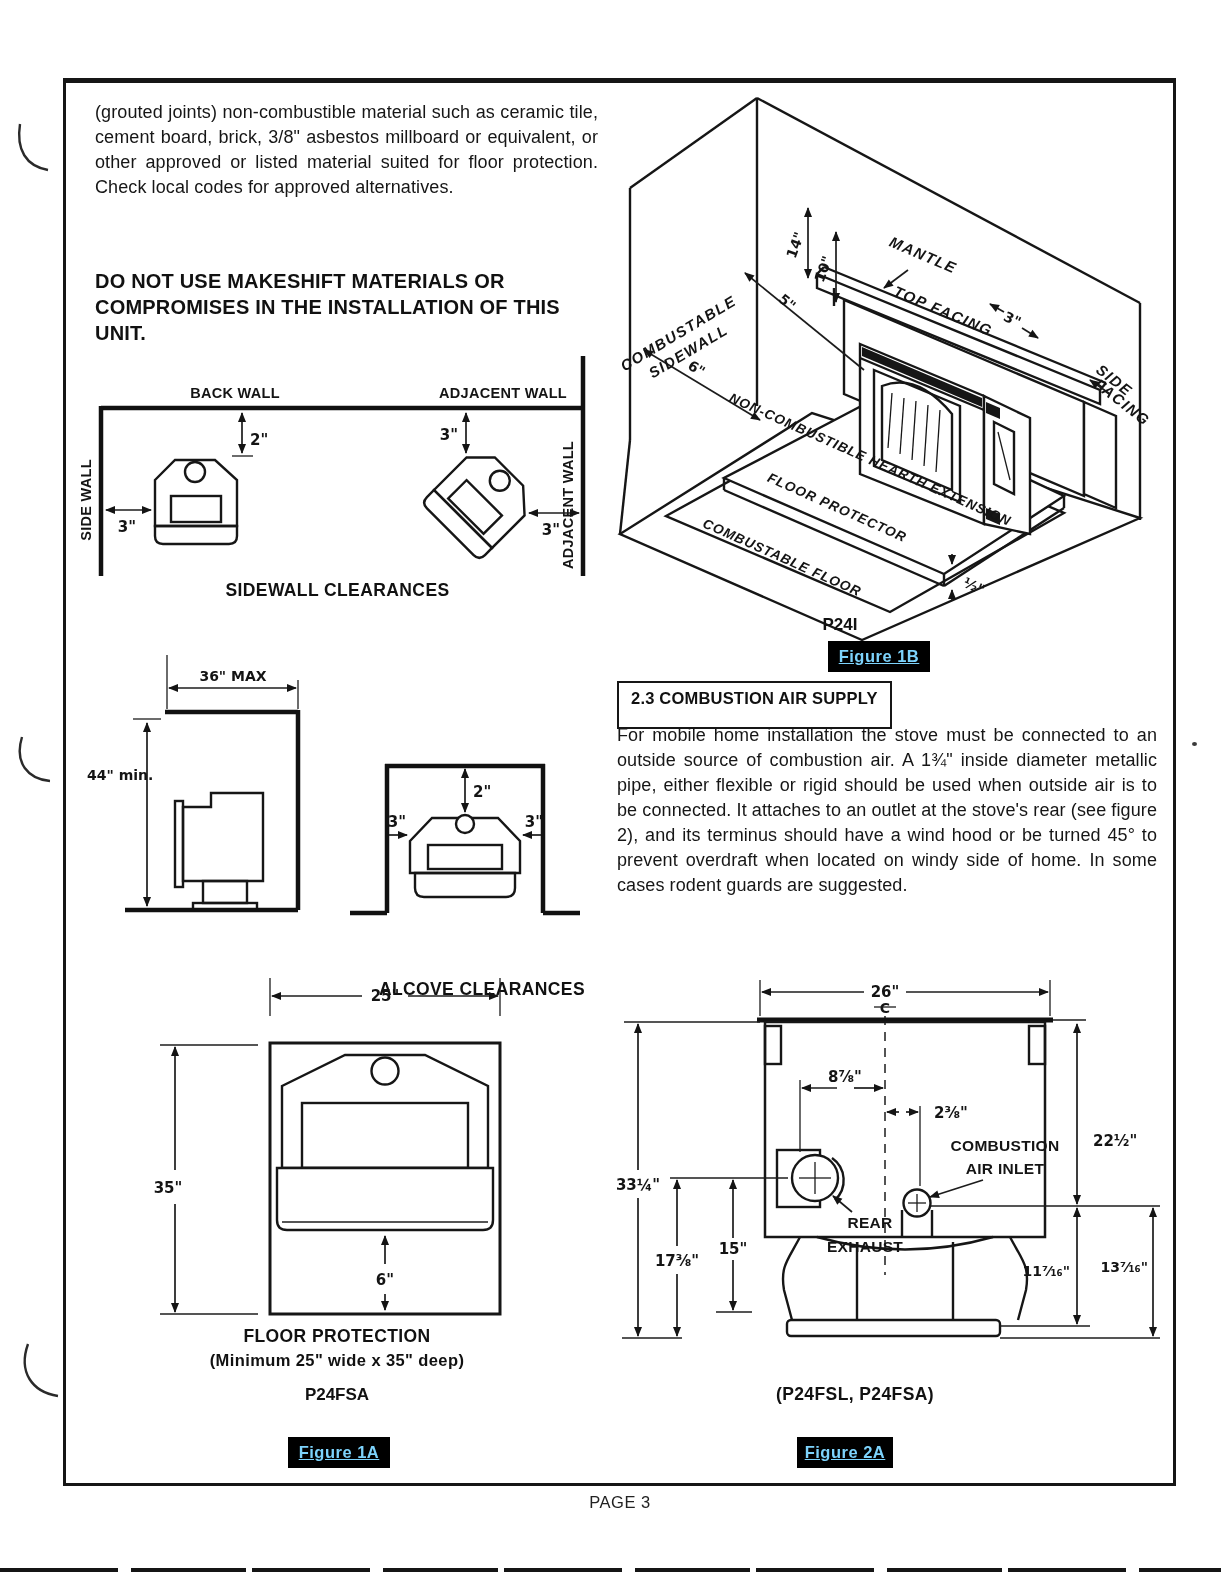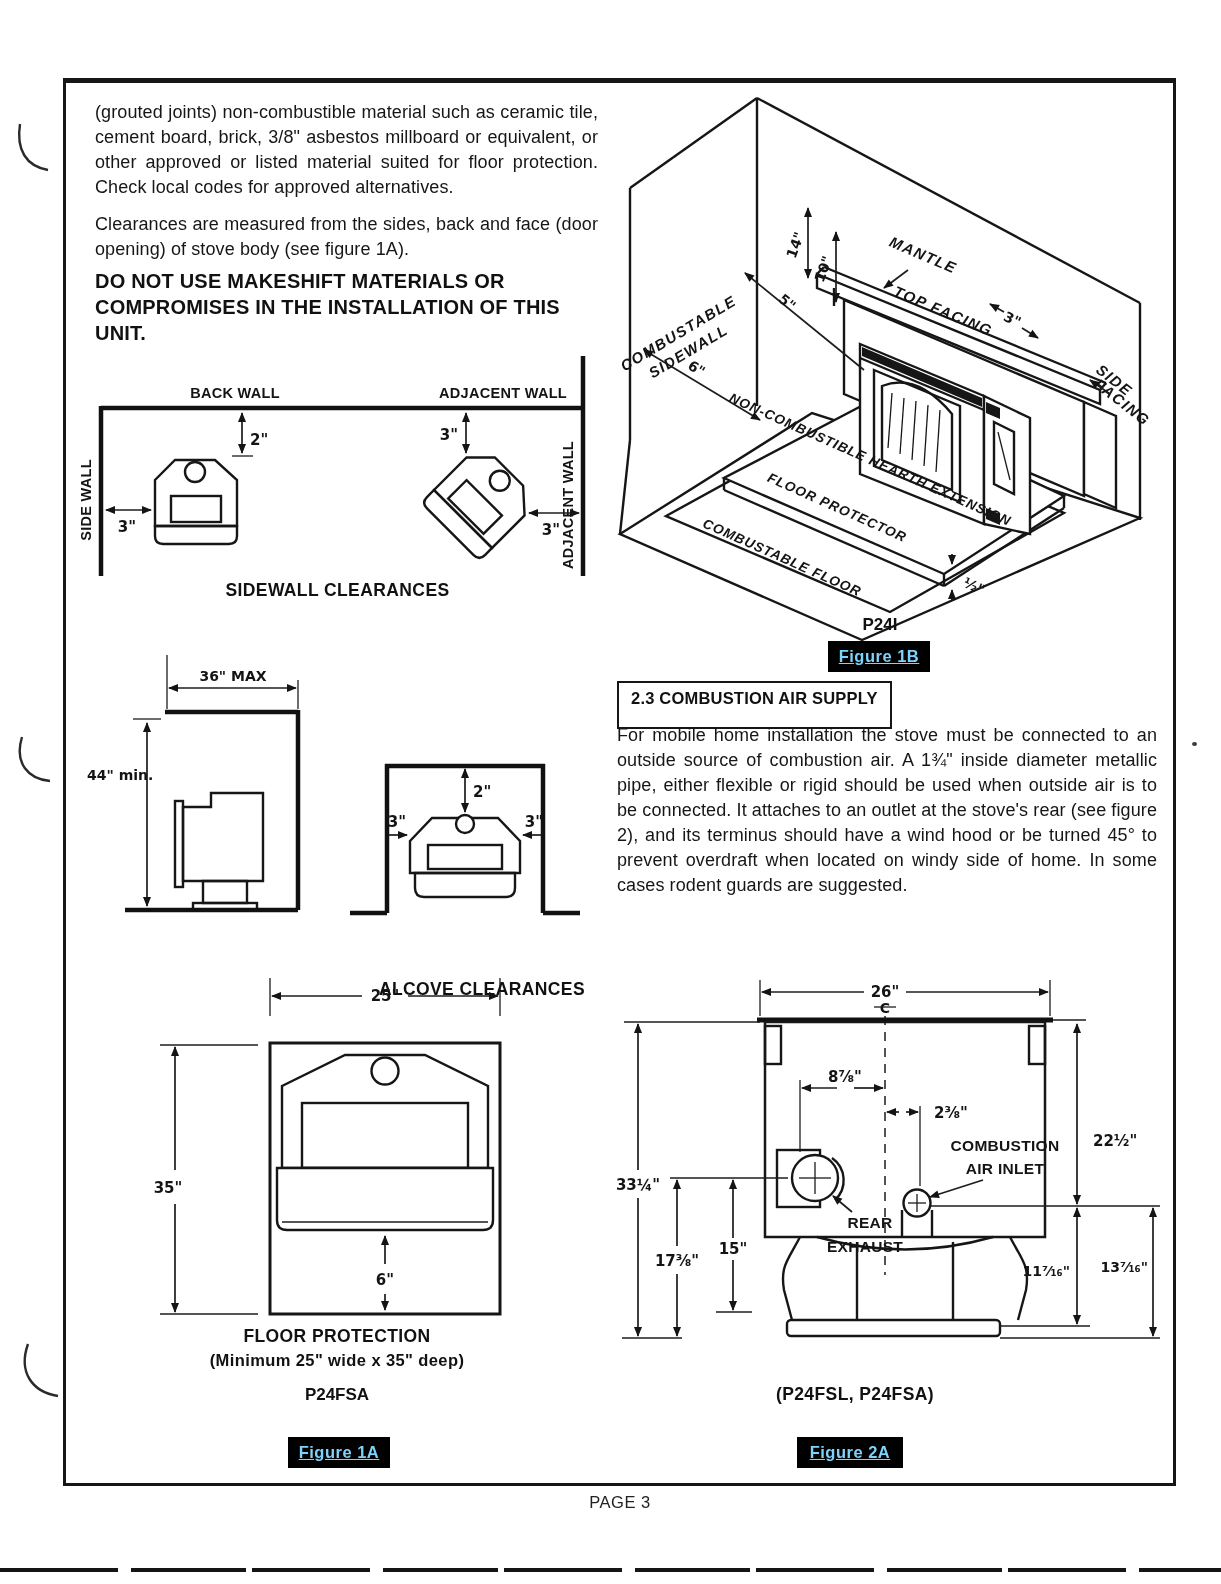--- a/index.html
+++ b/index.html
@@ -61,21 +61,20 @@
   <svg style="left:8px;top:735px;" width="46" height="52">
     <path d="M42,46 C20,44 6,28 14,2" fill="none" stroke="#2a2a2a" stroke-width="2.4"></path>
   </svg>
   <svg style="left:12px;top:1342px;" width="52" height="60">
     <path d="M46,54 C20,50 6,30 16,2" fill="none" stroke="#2a2a2a" stroke-width="2.4"></path>
   </svg>
   <div class="dot-artifact" style="left:1192px;top:742px;width:5px;height:4px;"></div>
 
   <p class="body-text" style="left:95px;top:100px;width:503px;">(grouted joints) non-combustible material such as ceramic tile, cement board, brick, 3/8" asbestos millboard or equivalent, or other approved or listed material suited for floor protection. Check local codes for approved alternatives.</p>
 
-  <p class="body-text" style="left:95px;top:212px;width:503px;">Clearances are measured from the sides, back and face (door opening) of stove body (see figure 1A).</p>
 
   <p class="warn" style="left:95px;top:268px;width:505px;">DO NOT USE MAKESHIFT MATERIALS OR COMPROMISES IN THE INSTALLATION OF THIS UNIT.</p>
 
   <svg style="left:85px;top:350px;" width="505" height="228" viewBox="0 0 505 228">
     <g>
       <line class="wall" x1="16" y1="58" x2="498" y2="58"></line>
       <line class="wall" x1="16" y1="56" x2="16" y2="226"></line>
       <line class="wall" x1="498" y1="6" x2="498" y2="226"></line>
     </g>
     <text class="w-lbl" x="150" y="48" text-anchor="middle">BACK WALL</text>
@@ -281,21 +280,21 @@
     <text class="iso-lbl" x="330" y="228" text-anchor="middle" transform="rotate(23 330 226)">TOP FACING</text>
     <text class="iso-lbl" x="502" y="296" text-anchor="middle" transform="rotate(38 500 292)">SIDE</text>
     <text class="iso-lbl" x="510" y="318" text-anchor="middle" transform="rotate(38 508 314)">FACING</text>
     <line class="dim" x1="498" y1="306" x2="478" y2="292" marker-end="url(#ah)"></line>
     <text class="iso-lbl" x="68" y="250" text-anchor="middle" transform="rotate(-31 68 248)" font-size="14">COMBUSTABLE</text>
     <text class="iso-lbl" x="78" y="268" text-anchor="middle" transform="rotate(-31 78 266)" font-size="14">SIDEWALL</text>
     <text class="iso-sm" x="258" y="376" text-anchor="middle" transform="rotate(24 258 372)">NON-COMBUSTIBLE HEARTH EXTENSION</text>
     <text class="iso-sm" x="225" y="424" text-anchor="middle" transform="rotate(24 225 420)">FLOOR PROTECTOR</text>
     <text class="iso-sm" x="170" y="474" text-anchor="middle" transform="rotate(24 170 470)">COMBUSTABLE FLOOR</text>
   </svg>
-  <p class="model-label" style="left:820px;top:615px;width:120px;">P24I</p>
+  <p class="model-label" style="left:780px;top:615px;width:120px;">P24I</p>
   <div class="fig-tag" style="left:828px;top:641px;width:102px;height:31px;line-height:31px;">Figure 1B</div>
 
   <div class="sec-heading" style="left:617px;top:681px;">2.3 COMBUSTION AIR SUPPLY</div>
   <p class="body-text" style="left:617px;top:723px;width:540px;">For mobile home installation the stove must be connected to an outside source of combustion air. A 1¾" inside diameter metallic pipe, either flexible or rigid should be used when outside air is to be connected. It attaches to an outlet at the stove's rear (see figure 2), and its terminus should have a wind hood or be turned 45° to prevent overdraft when located on windy side of home. In some cases rodent guards are suggested.</p>
 
   <svg style="left:612px;top:960px;" width="565" height="392" viewBox="0 0 565 392">
 
     <g>
       <line class="thin" x1="148" y1="20" x2="148" y2="56"></line>
       <line class="thin" x1="438" y1="20" x2="438" y2="56"></line>
@@ -387,18 +386,18 @@
     <g>
       <line class="dim" x1="465" y1="248" x2="465" y2="364" marker-start="url(#ah)" marker-end="url(#ah)"></line>
       <text class="d-sm" x="458" y="316" text-anchor="end">11⁷⁄₁₆"</text>
     </g>
     <g>
       <line class="dim" x1="541" y1="248" x2="541" y2="376" marker-start="url(#ah)" marker-end="url(#ah)"></line>
       <text class="d-sm" x="536" y="312" text-anchor="end">13⁷⁄₁₆"</text>
     </g>
   </svg>
   <p class="diagram-caption" style="left:615px;top:1384px;width:480px;">(P24FSL, P24FSA)</p>
-  <div class="fig-tag" style="left:797px;top:1437px;width:106px;height:31px;line-height:31px;">Figure 2A</div>
+  <div class="fig-tag" style="left:797px;top:1437px;width:96px;height:31px;line-height:31px;">Figure 2A</div>
 
   <div class="page-num" style="left:555px;top:1493px;width:130px;">PAGE 3</div>
   <div class="broken-line"></div>
 
 </div>
 
 </body></html>

